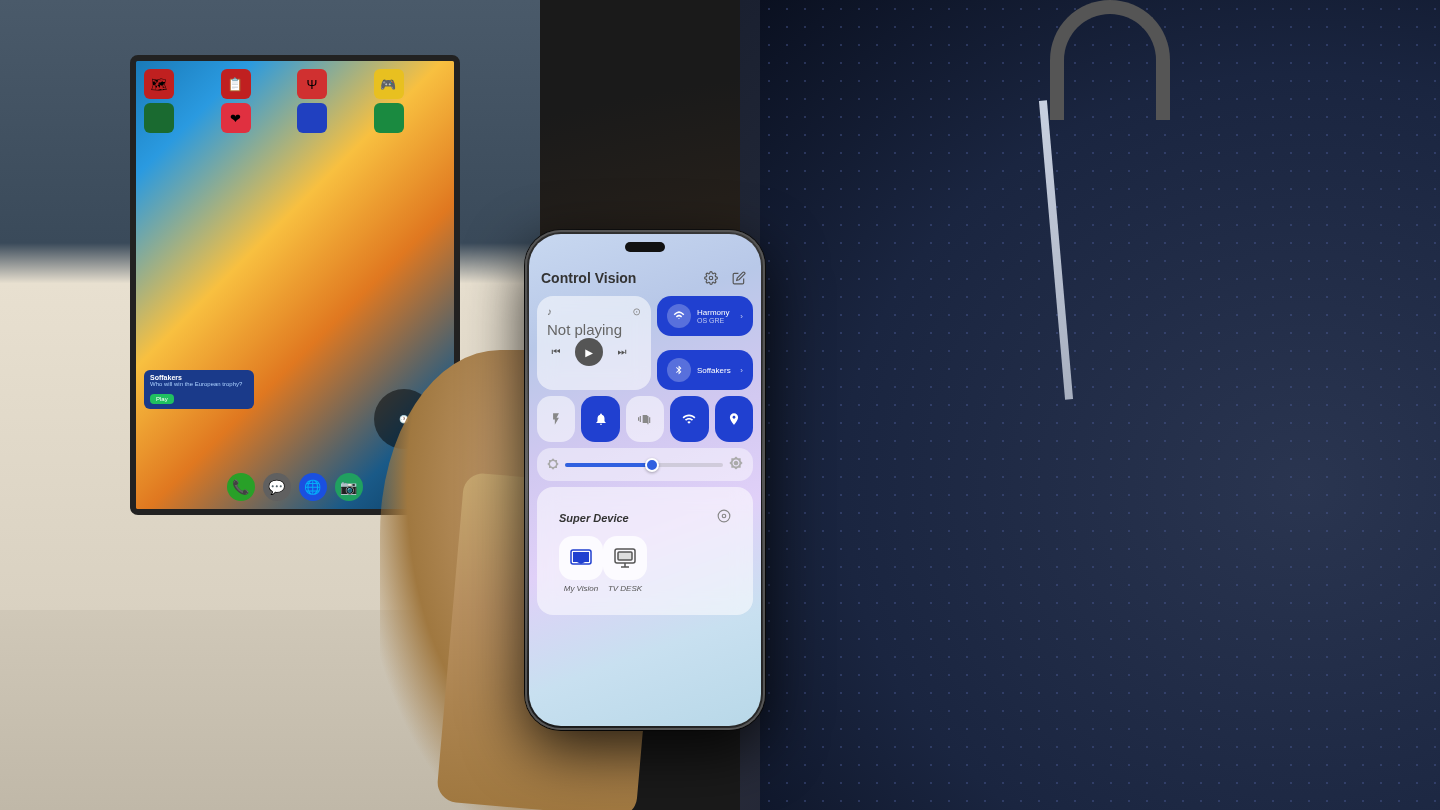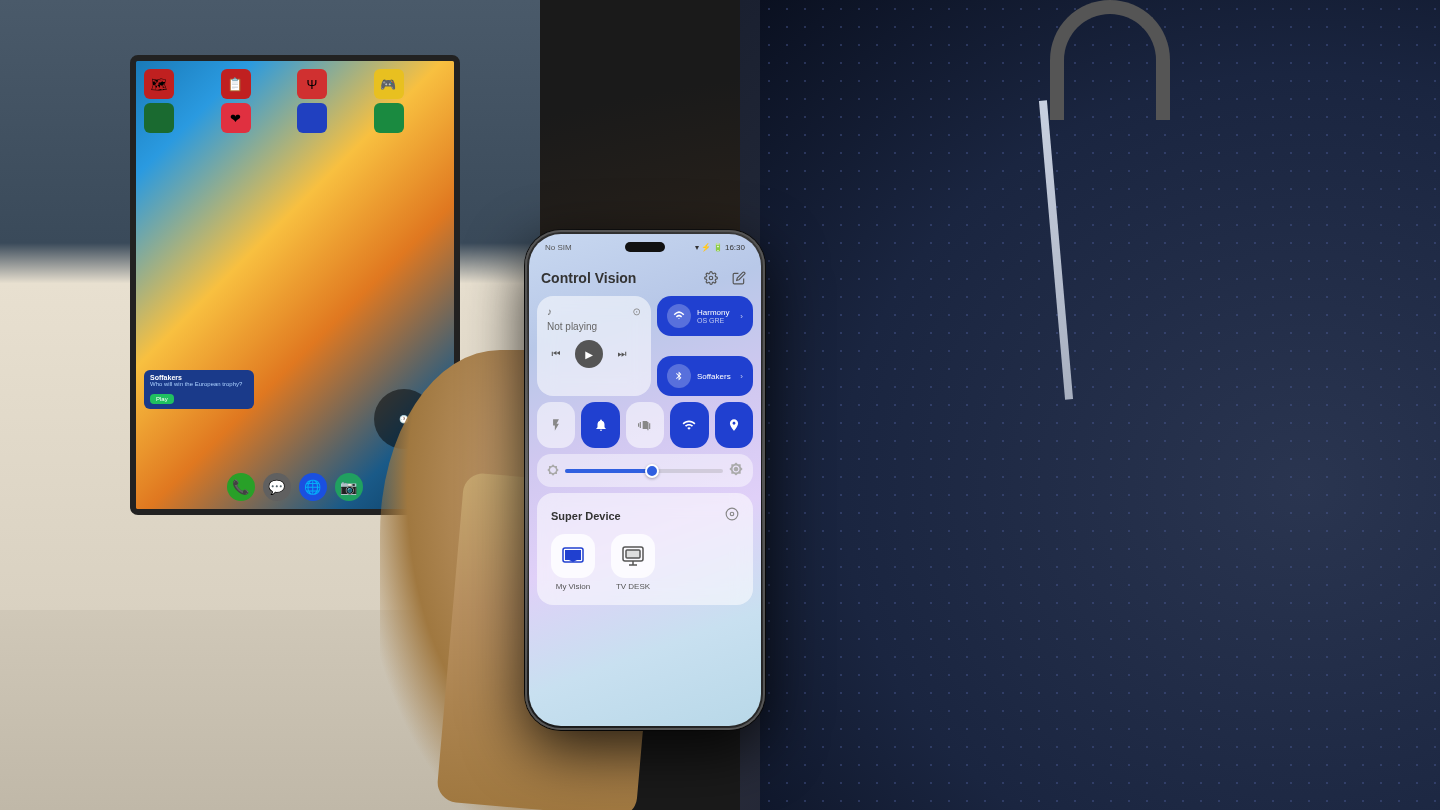--- a/index.html
+++ b/index.html
@@ -179,23 +179,23 @@
       font-size: 10px;
       color: #666;
     }
 
     .media-dots-icon {
       font-size: 10px;
       color: #888;
     }
 
     .media-not-playing {
-      font-size: 10px;
+      font-size: 15px;
       color: #666;
-      margin-bottom: 8px;
+      margin-bottom: 0;
     }
 
     .media-controls {
       display: flex;
       align-items: center;
       gap: 10px;
     }
 
     .media-btn {
       width: 18px;
@@ -216,21 +216,21 @@
       align-items: center;
       justify-content: center;
       color: white;
       font-size: 10px;
     }
 
     
     .network-cards {
       display: flex;
       flex-direction: column;
-      gap: 20px;
+      gap: 14px;
       width: 96px;
     }
 
     .network-card {
       background: #2040d0;
       border-radius: 14px;
       padding: 8px 10px;
       display: flex;
       align-items: center;
       justify-content: space-between;
@@ -342,22 +342,23 @@
 
     .brightness-icon-right {
       font-size: 12px;
       color: #888;
     }
 
     
     .super-device-card {
       background: rgba(255,255,255,0.55);
       border-radius: 16px;
-      padding: 14px;
+      padding: 22px;
       backdrop-filter: blur(10px);
+      font-style: italic;
     }
 
     .sd-header {
       display: flex;
       align-items: center;
       justify-content: space-between;
       margin-bottom: 10px;
     }
 
     .sd-title {
@@ -366,21 +367,20 @@
       color: #333;
     }
 
     .sd-settings-icon {
       font-size: 12px;
       color: #888;
     }
 
     .sd-devices {
       display: flex;
-      gap: 16px;
     }
 
     .sd-device {
       display: flex;
       flex-direction: column;
       align-items: center;
       gap: 4px;
     }
 
     .sd-device-icon-bg {
@@ -525,29 +525,20 @@
 <div class="phone-holder">
   <div class="phone-shell">
 
     <div style="position:absolute;left:0;top:60px;bottom:60px;width:3px;background:linear-gradient(180deg,transparent,#666,transparent);z-index:30;"></div>
     <div style="position:absolute;right:0;top:60px;bottom:60px;width:3px;background:linear-gradient(180deg,transparent,#555,transparent);z-index:30;"></div>
 
     <div class="phone-screen">
 
       <div class="camera-hole"></div>
 
-      <div class="status-bar">
-        <span class="status-left">No SIM</span>
-        <span class="status-right">
-          <span>▾</span>
-          <span>⚡</span>
-          <span>🔋</span>
-          <span>16:30</span>
-        </span>
-      </div>
 
       <div class="control-panel">
 
         <div class="cp-header">
           <span class="cp-title">Control Vision</span>
           <div class="cp-header-icons">
             <div class="cp-header-icon">
               <svg width="14" height="14" viewBox="0 0 24 24" fill="none" stroke="#555" stroke-width="2">
                 <circle cx="12" cy="12" r="3"></circle>
                 <path d="M19.4 15a1.65 1.65 0 0 0 .33 1.82l.06.06a2 2 0 0 1-2.83 2.83l-.06-.06a1.65 1.65 0 0 0-1.82-.33 1.65 1.65 0 0 0-1 1.51V21a2 2 0 0 1-4 0v-.09A1.65 1.65 0 0 0 9 19.4a1.65 1.65 0 0 0-1.82.33l-.06.06a2 2 0 0 1-2.83-2.83l.06-.06A1.65 1.65 0 0 0 4.68 15a1.65 1.65 0 0 0-1.51-1H3a2 2 0 0 1 0-4h.09A1.65 1.65 0 0 0 4.6 9a1.65 1.65 0 0 0-.33-1.82l-.06-.06a2 2 0 0 1 2.83-2.83l.06.06A1.65 1.65 0 0 0 9 4.68a1.65 1.65 0 0 0 1-1.51V3a2 2 0 0 1 4 0v.09a1.65 1.65 0 0 0 1 1.51 1.65 1.65 0 0 0 1.82-.33l.06-.06a2 2 0 0 1 2.83 2.83l-.06.06A1.65 1.65 0 0 0 19.4 9a1.65 1.65 0 0 0 1.51 1H21a2 2 0 0 1 0 4h-.09a1.65 1.65 0 0 0-1.51 1z"></path>

